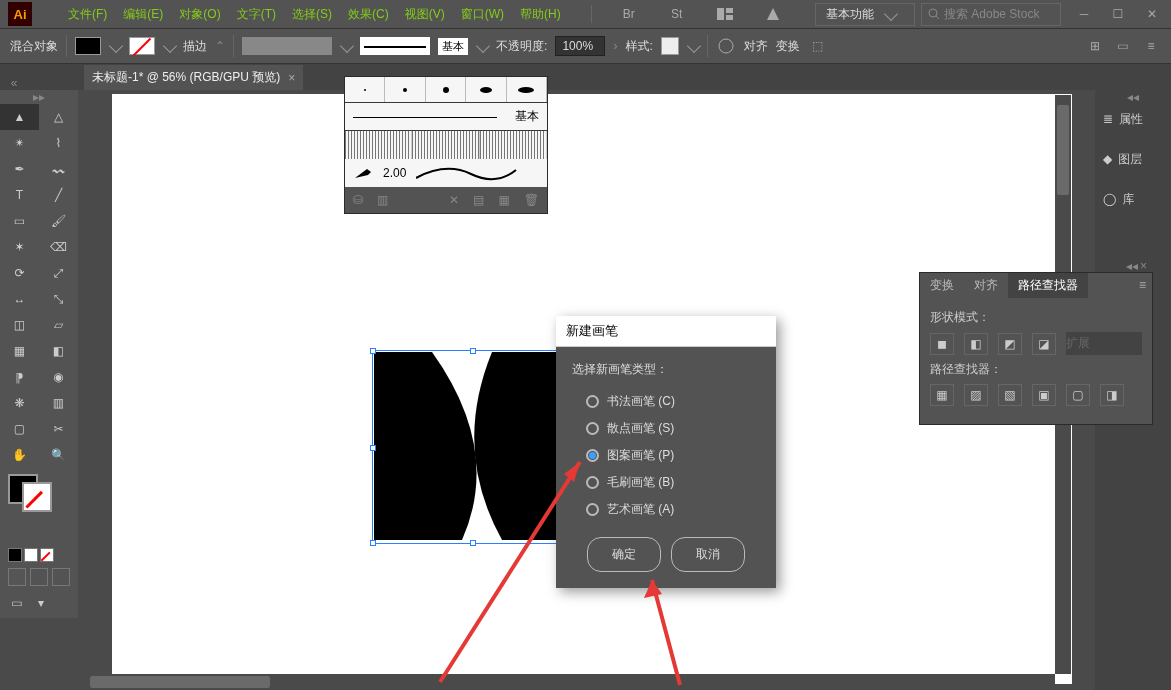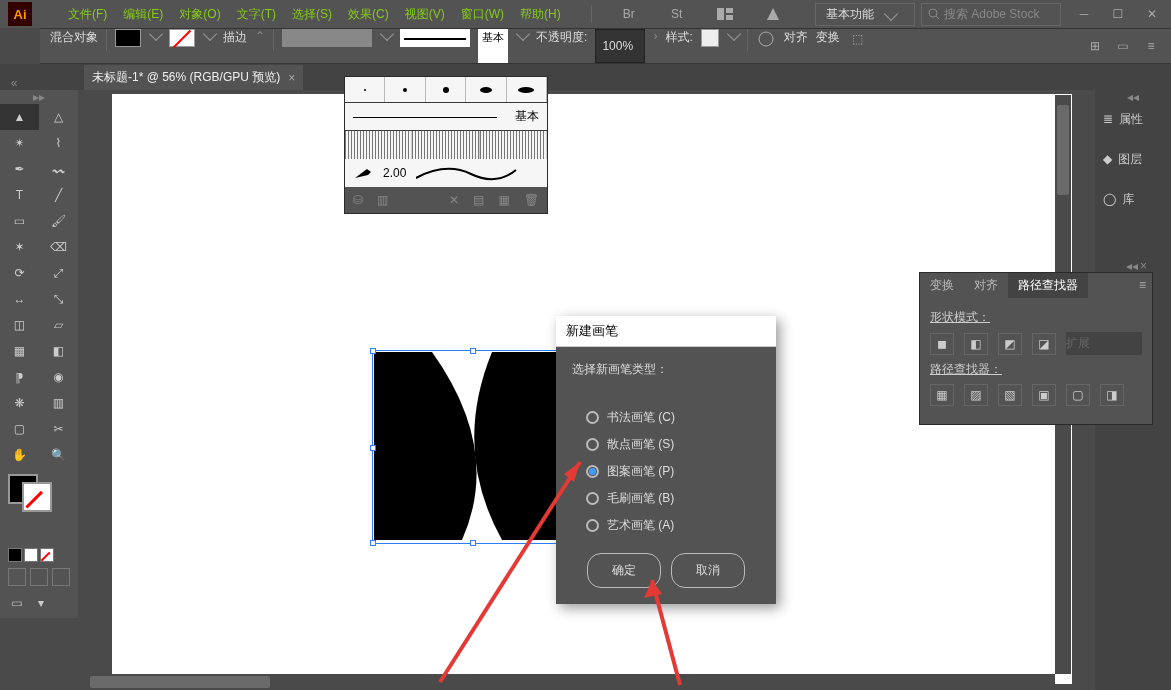--- a/index.html
+++ b/index.html
@@ -10,21 +10,21 @@
 .ai-logo { width:24px; height:24px; background:#330000; color:#ff9a00; font-weight:bold; display:flex; align-items:center; justify-content:center; margin-right:10px; font-size:13px; }
 .menu-item { padding:0 8px; cursor:pointer; color:#84cc16; }
 .menu-sep { flex:0 0 1px; height:18px; background:#666; margin:0 4px; }
 .menu-icon-btn { width:24px; height:24px; display:flex; align-items:center; justify-content:center; color:#aaa; margin:0 3px; cursor:pointer; }
 .workspace-sel { margin-left:auto; display:flex; align-items:center; gap:6px; }
 .ws-box { border:1px solid #666; padding:2px 18px 2px 10px; color:#ddd; display:flex; align-items:center; gap:10px; }
 .search-box { border:1px solid #666; padding:2px 6px; color:#888; width:140px; display:flex; align-items:center; gap:4px; }
 .window-btn { width:22px; height:18px; display:flex; align-items:center; justify-content:center; margin-left:6px; color:#aaa; }
 
 
-.controlbar { height:36px; background:#535353; border-top:1px solid #333; border-bottom:1px solid #333; display:flex; padding:0 10px; gap:8px; color:#ccc;margin-left:40px; }
+.controlbar { height:36px; background:#535353; border-top:1px solid #333; border-bottom:1px solid #333; display:flex; align-items:center; padding:0 10px; gap:8px; color:#ccc; }
 .ctrl-label { color:#ddd; }
 .swatch { width:26px; height:18px; border:1px solid #999; background:#000; }
 .swatch.nostroke { background:#fff; position:relative; }
 .swatch.nostroke::after { content:""; position:absolute; left:0; right:0; top:50%; border-top:2px solid red; transform:rotate(-45deg); }
 .dd { width:10px; height:10px; border-left:1px solid #999; border-bottom:1px solid #999; transform:rotate(-45deg); margin-left:2px; }
 .stroke-line { width:70px; height:18px; background:#fff; position:relative; }
 .stroke-line::before { content:""; position:absolute; left:4px; right:4px; top:50%; border-top:2px solid #000; }
 .stroke-label { background:#fff; color:#000; padding:1px 4px; font-size:11px; }
 .opacity-input { background:#333; border:1px solid #222; color:#ddd; padding:2px 6px; width:50px; }
 .ctrl-sep { width:1px; height:22px; background:#666; }
@@ -67,35 +67,35 @@
 .brush-basic::before { content:""; position:absolute; left:8px; right:50px; top:50%; border-top:1.5px solid #000; }
 .brush-pattern { height:28px; background:#f6f6f6; display:flex; }
 .brush-pattern div { flex:1; border-right:1px solid #ccc; background:repeating-linear-gradient(90deg,#777 0 1px,transparent 1px 3px); }
 .brush-stroke { height:28px; background:#f6f6f6; display:flex; align-items:center; padding:0 8px; gap:10px; color:#000; font-size:11px; }
 .brush-footer { height:26px; display:flex; align-items:center; padding:0 8px; gap:14px; color:#888; }
 
 
 .dialog { position:absolute; left:556px; top:316px; width:220px; background:#fff; z-index:20; box-shadow:4px 4px 12px rgba(0,0,0,.4); }
 .dlg-title { padding:6px 10px; color:#000; background:#fff; border-bottom:1px solid #ccc; font-size:13px; }
 .dlg-body { background:#535353; padding:14px 16px 16px; color:#ddd; }
-.dlg-label { margin-bottom:26px; }
+.dlg-label { margin-bottom:10px; }
 .radio-row { display:flex; align-items:center; gap:8px; padding:5px 14px; cursor:pointer; }
 .radio { width:13px; height:13px; border-radius:50%; border:2px solid #bbb; display:flex; align-items:center; justify-content:center; }
 .radio.checked::after { content:""; width:7px; height:7px; background:#3d9eff; border-radius:50%; }
 .dlg-buttons { display:flex; gap:10px; justify-content:center; margin-top:14px; }
 .dlg-btn { border:1.5px solid #bbb; border-radius:14px; padding:8px 24px; cursor:pointer; }
 
 
 .pathfinder { position:absolute; right:18px; top:272px; width:234px; background:#535353; border:1px solid #2a2a2a; z-index:10; }
 .pf-head { height:24px; display:flex; align-items:center; }
 .pf-tab { padding:4px 10px; color:#bbb; cursor:pointer; }
 .pf-tab.active { background:#434343; color:#fff; }
 .pf-menu { margin-left:auto; padding:0 6px; color:#aaa; }
 .pf-body { padding:8px 10px 12px; }
-.pf-label { color:#ccc; margin:4px 0 6px;text-decoration:underline; }
+.pf-label { color:#ccc; margin:4px 0 6px; }
 .pf-iconrow { display:flex; gap:10px; align-items:center; margin-bottom:6px; }
 .pf-icon { width:24px; height:22px; border:1px solid #666; display:flex; align-items:center; justify-content:center; color:#ccc; }
 .pf-expand { flex:1; background:#434343; text-align:left; padding:3px 0; color:#666; }
 .pf-grip { position:absolute; right:4px; top:-14px; display:flex; gap:6px; }
 .pf-grip span{ width:8px;height:8px;display:block;color:#888; }
 
 
 .rightdock { position:absolute; right:0; top:90px; width:76px; bottom:0; background:#434343; display:flex; flex-direction:column; }
 .rd-item { height:30px; display:flex; align-items:center; gap:6px; padding:0 8px; color:#ccc; cursor:pointer; }
 .rd-sep { height:10px; }

